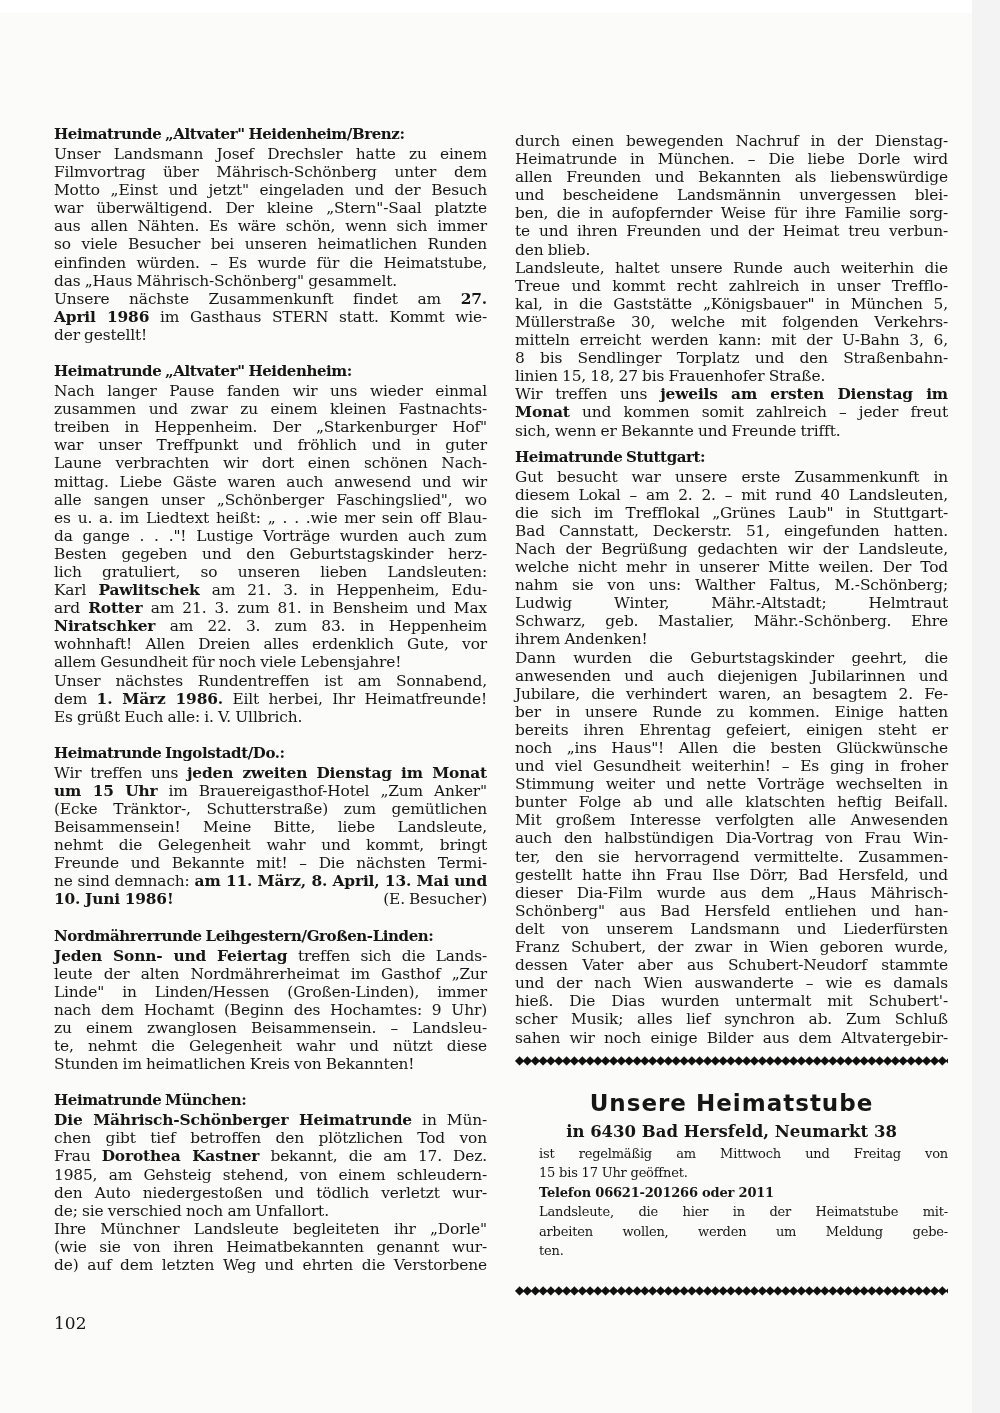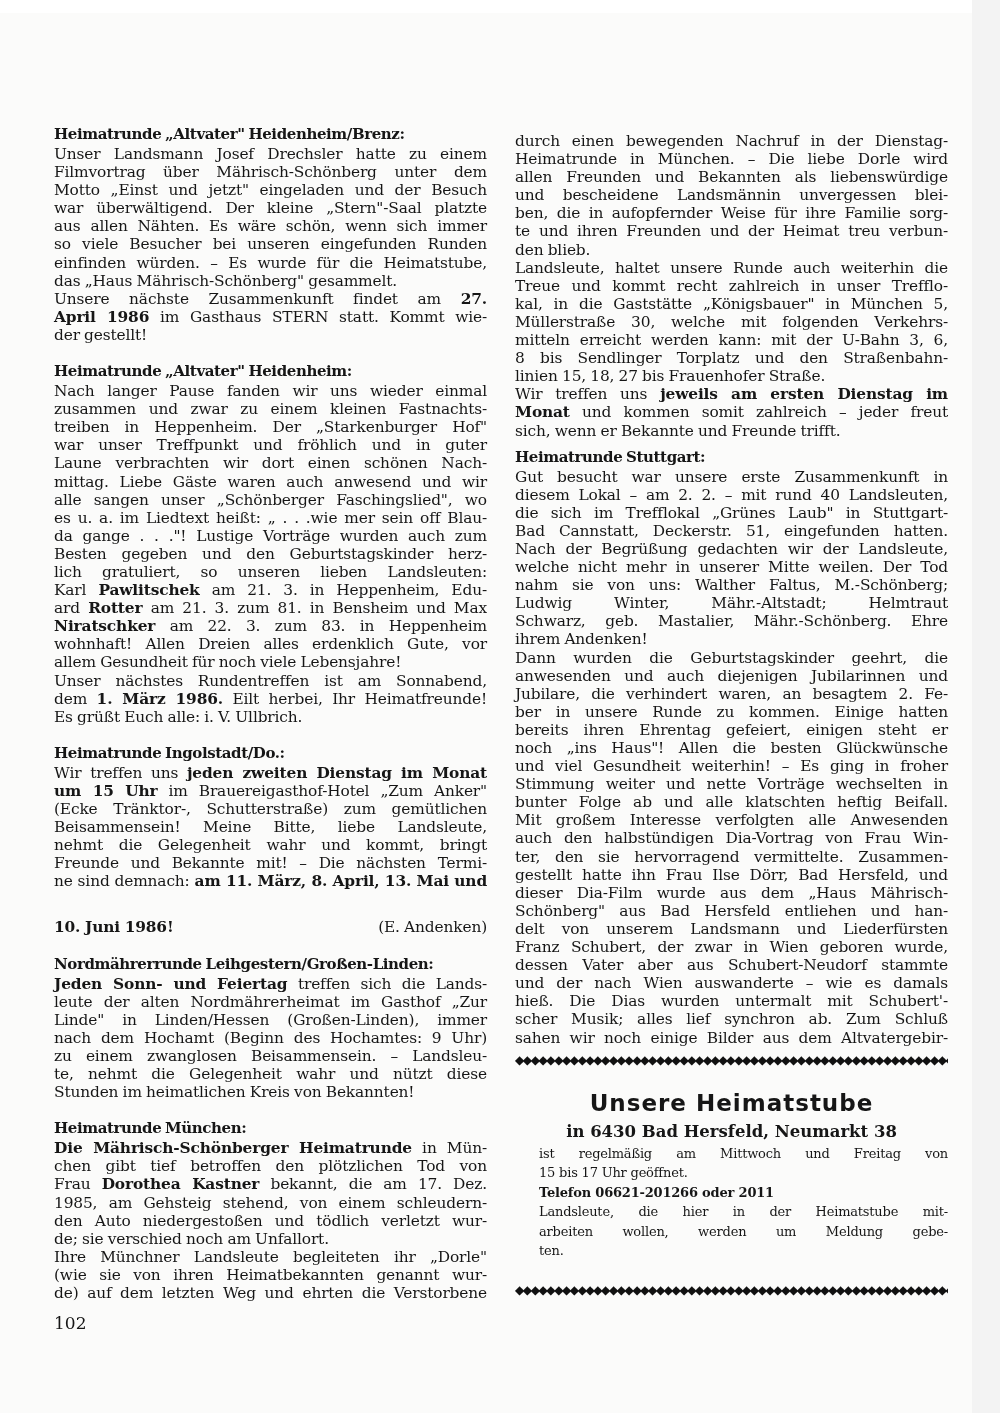--- a/index.html
+++ b/index.html
@@ -20,21 +20,21 @@
   .col-left { top: 123px; }
   .col-right { top: 132px; }
 
   .line {
     display: block; height: 18.1px; line-height: 18.1px;
     font-size: 15.4px; white-space: nowrap;
     text-align: justify; text-align-last: justify;
     letter-spacing: -0.15px; word-spacing: -0.5px;
   }
   .line.last { text-align-last: left; }
-  .line.right { text-align-last: left; display: flex; justify-content: space-between; margin-top: 28px; }
+  .line.right { text-align-last: left; display: flex; justify-content: space-between; }
   .line b { font-weight: bold; }
   .heading {
     display: block; font-weight: bold; font-size: 15px; height: 22px; line-height: 22px;
     letter-spacing: -0.4px; word-spacing: -1px; white-space: nowrap;
   }
   .gap { display: block; height: 16px; }
   .gap-s { display: block; height: 6px; }
 
   .diamonds {
     display: block; height: 14px; line-height: 14px; overflow: hidden; white-space: nowrap;
@@ -62,21 +62,21 @@
 <div class="page"></div>
 
 <div class="col col-left" id="col-left">
     <div>
       <span class="heading">Heimatrunde „Altvater" Heidenheim/Brenz:</span>
       <span class="line"><span>Unser Landsmann Josef Drechsler hatte zu einem</span></span>
       <span class="line"><span>Filmvortrag über Mährisch-Schönberg unter dem</span></span>
       <span class="line"><span>Motto „Einst und jetzt" eingeladen und der Besuch</span></span>
       <span class="line"><span>war überwältigend. Der kleine „Stern"-Saal platzte</span></span>
       <span class="line"><span>aus allen Nähten. Es wäre schön, wenn sich immer</span></span>
-      <span class="line"><span>so viele Besucher bei unseren eingefunden Runden</span></span>
+      <span class="line"><span>so viele Besucher bei unseren heimatlichen Runden</span></span>
       <span class="line"><span>einfinden würden. – Es wurde für die Heimatstube,</span></span>
       <span class="line last"><span>das „Haus Mährisch-Schönberg" gesammelt.</span></span>
       <span class="line"><span>Unsere nächste Zusammenkunft findet am </span><b>27.</b></span>
       <span class="line"><b>April 1986</b><span> im Gasthaus STERN statt. Kommt wie-</span></span>
       <span class="line last"><span>der gestellt!</span></span>
     </div>
     <span class="gap"></span>
     <div>
       <span class="heading">Heimatrunde „Altvater" Heidenheim:</span>
       <span class="line"><span>Nach langer Pause fanden wir uns wieder einmal</span></span>
@@ -104,21 +104,21 @@
       <span class="heading">Heimatrunde Ingolstadt/Do.:</span>
       <span class="line"><span>Wir treffen uns </span><b>jeden zweiten Dienstag im Monat</b></span>
       <span class="line"><b>um 15 Uhr</b><span> im Brauereigasthof-Hotel „Zum Anker"</span></span>
       <span class="line"><span>(Ecke Tränktor-, Schutterstraße) zum gemütlichen</span></span>
       <span class="line"><span>Beisammensein! Meine Bitte, liebe Landsleute,</span></span>
       <span class="line"><span>nehmt die Gelegenheit wahr und kommt, bringt</span></span>
       <span class="line"><span>Freunde und Bekannte mit! – Die nächsten Termi-</span></span>
       <span class="line"><span>ne sind demnach: </span><b>am 11. März, 8. April, 13. Mai und</b></span>
       <span class="line right">
         <b>10. Juni 1986!</b>
-        <span>(E. Andenken)</span>
+        <span>(E. Besucher)</span>
       </span>
     </div>
     <span class="gap"></span>
     <div>
       <span class="heading">Nordmährerrunde Leihgestern/Großen-Linden:</span>
       <span class="line"><b>Jeden Sonn- und Feiertag</b><span> treffen sich die Lands-</span></span>
       <span class="line"><span>leute der alten Nordmährerheimat im Gasthof „Zur</span></span>
       <span class="line"><span>Linde" in Linden/Hessen (Großen-Linden), immer</span></span>
       <span class="line"><span>nach dem Hochamt (Beginn des Hochamtes: 9 Uhr)</span></span>
       <span class="line"><span>zu einem zwanglosen Beisammensein. – Landsleu-</span></span>

